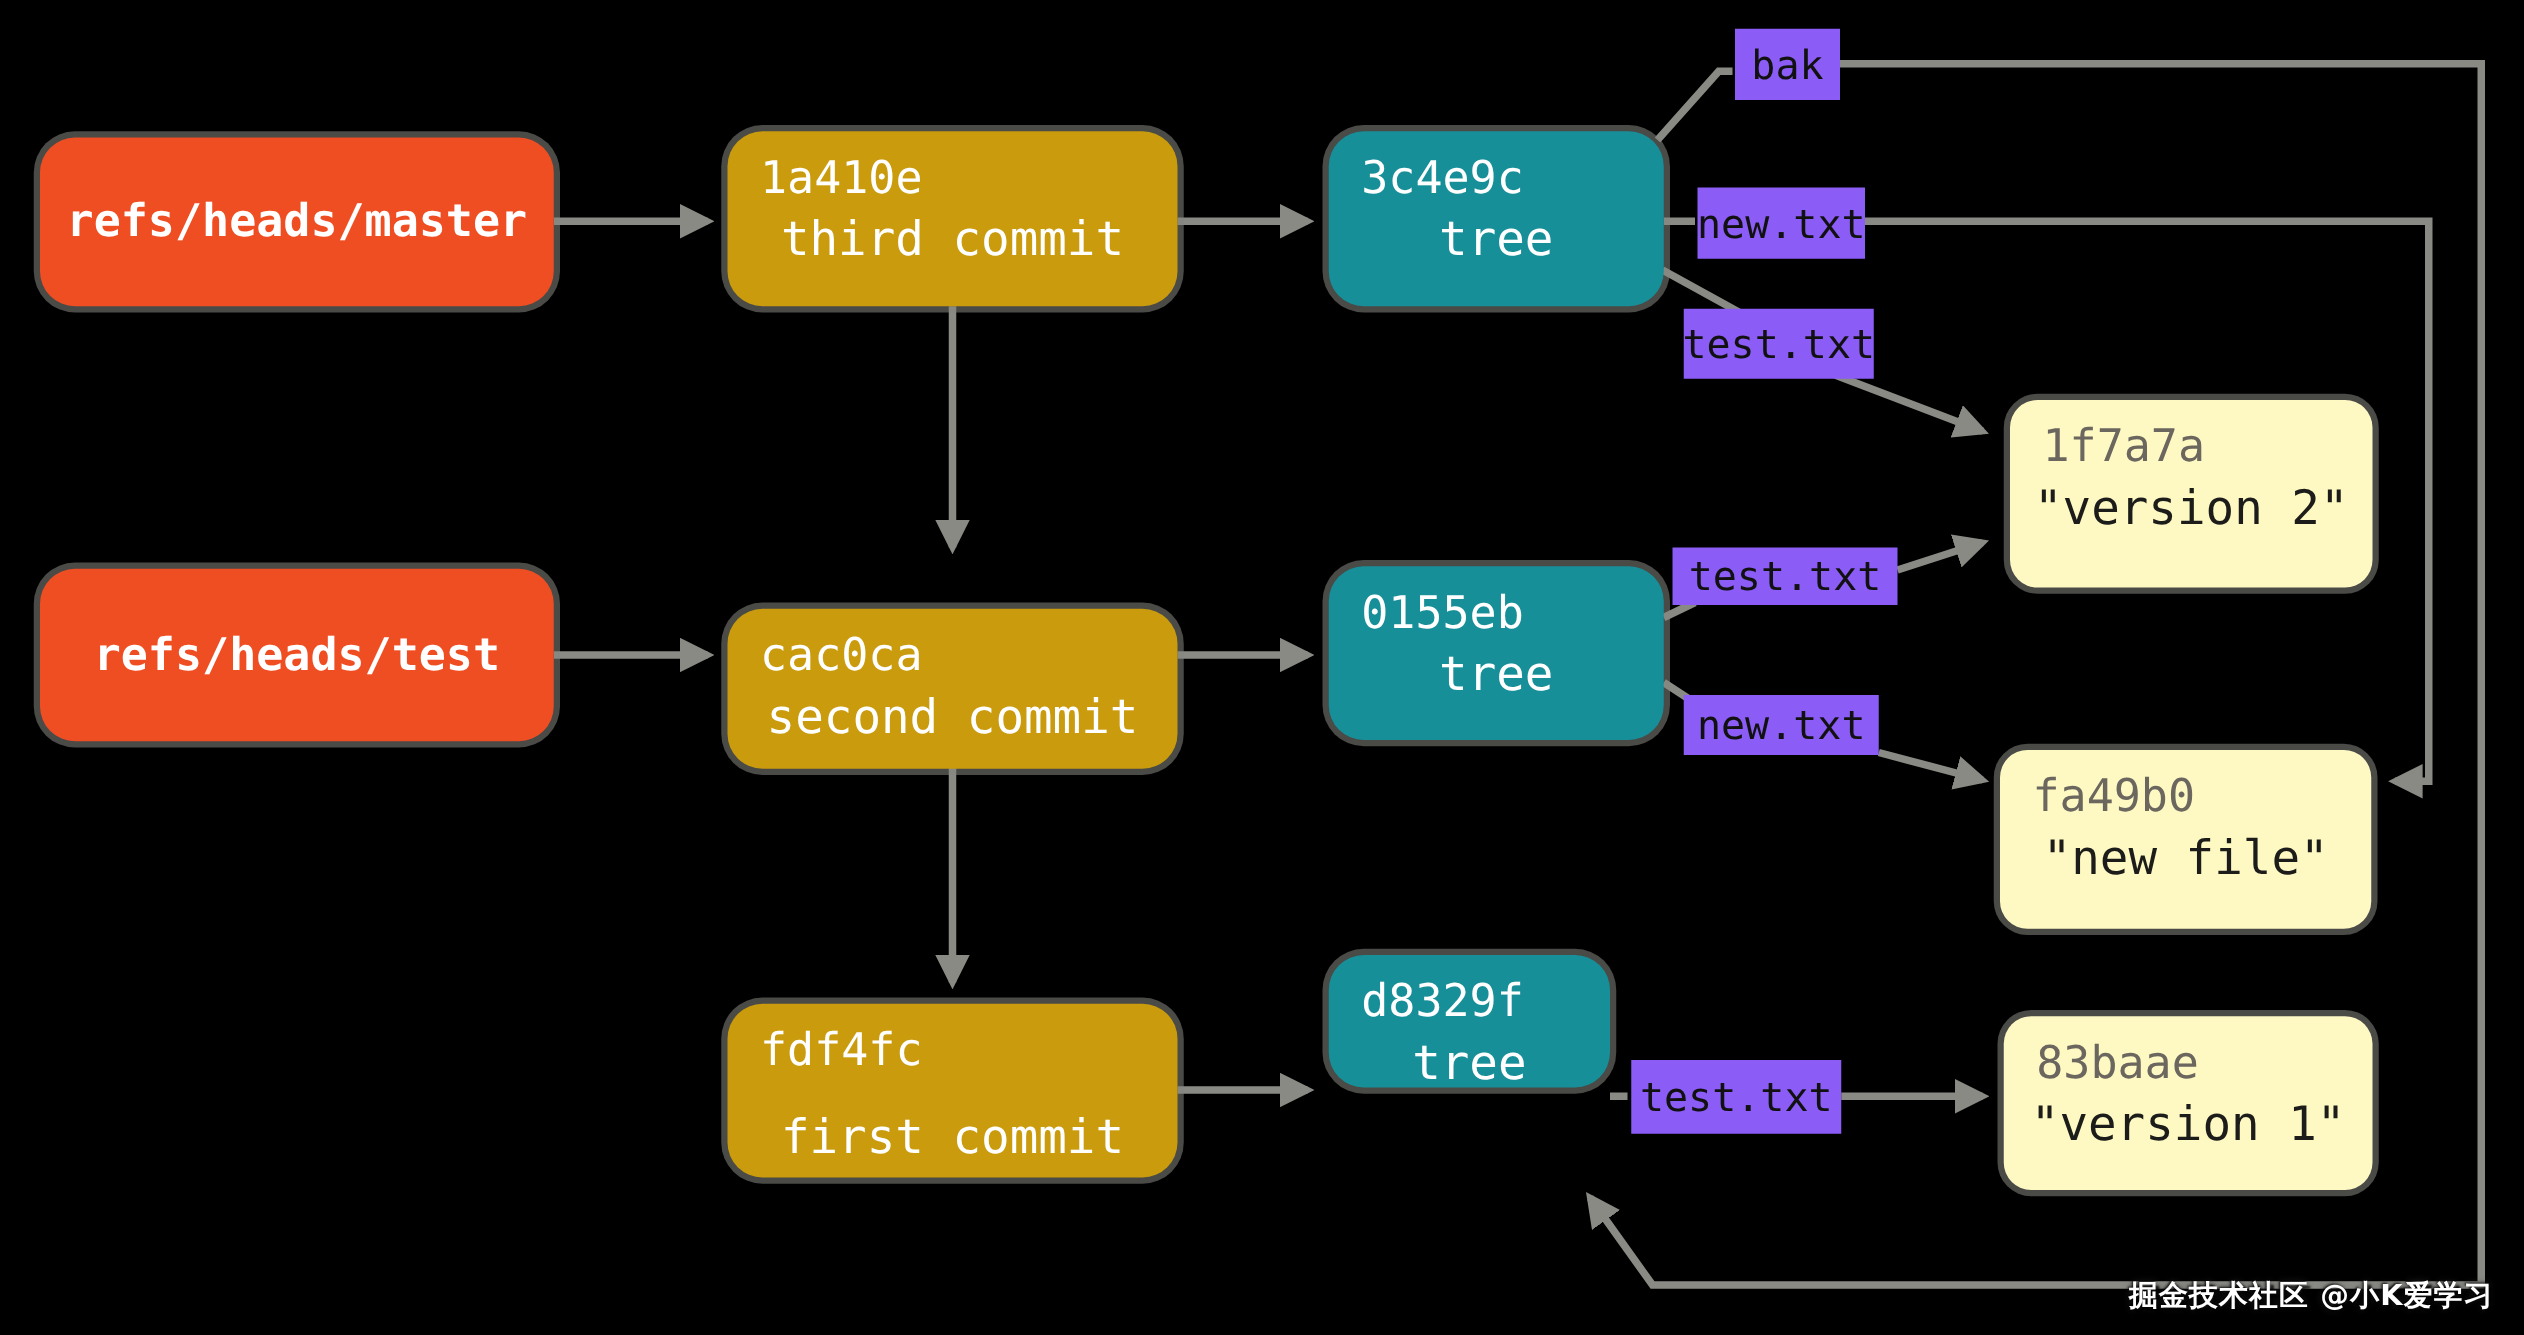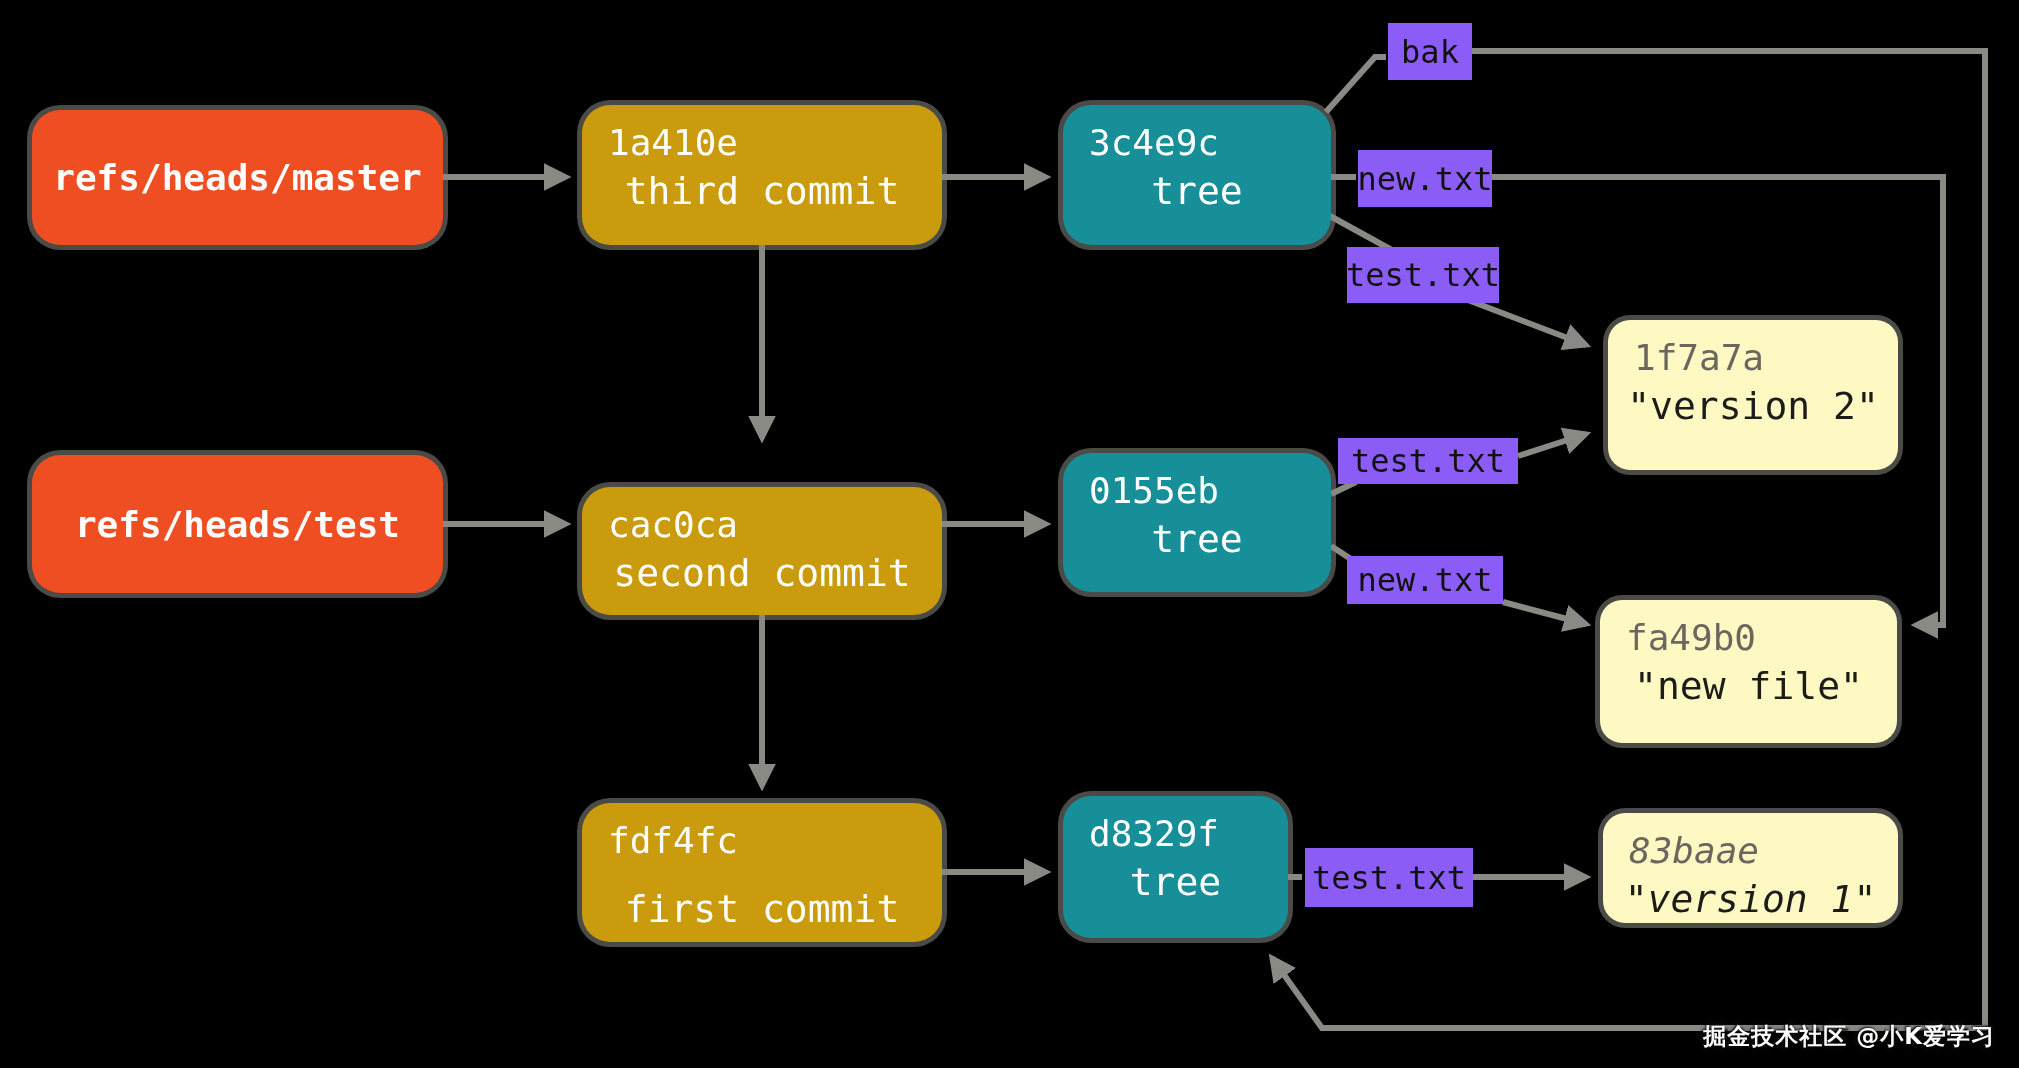--- a/index.html
+++ b/index.html
@@ -32,24 +32,24 @@
     text-shadow:3px 3px 2px rgba(0,0,0,0.95),-1px -1px 2px rgba(0,0,0,0.9),0 0 6px rgba(60,60,60,0.8);
   }
   
   .pos-ref-master{left:32px;top:110px;width:411px;height:135px;}
   .pos-ref-test{left:32px;top:455px;width:411px;height:138px;}
   .pos-commit3{left:582px;top:105px;width:360px;height:140px;}
   .pos-commit2{left:582px;top:455px;width:360px;height:128px;margin-top:32px;}
   .pos-commit1{left:582px;top:803px;width:360px;height:139px;gap:20px;}
   .pos-tree3{left:1063px;top:105px;width:268px;height:140px;}
   .pos-tree2{left:1063px;top:453px;width:268px;height:139px;}
-  .pos-tree1{left:1063px;top:796px;width:225px;height:142px;}
+  .pos-tree1{left:1063px;top:764px;width:225px;height:106px;}
   .pos-blob-v2{left:1608px;top:320px;width:290px;height:150px;}
   .pos-blob-new{left:1600px;top:560px;width:297px;height:143px;margin-top:40px;}
-  .pos-blob-v1{left:1603px;top:813px;width:295px;height:110px;font-style:italic;}
+  .pos-blob-v1{left:1603px;top:813px;width:295px;height:139px;}
   
   .pos-bak{left:1388px;top:23px;width:84px;height:57px;}
   .pos-new-top{left:1358px;top:150px;width:134px;height:57px;}
   .pos-test-top{left:1347px;top:247px;width:152px;height:56px;}
   .pos-test-mid{left:1338px;top:438px;width:180px;height:46px;}
   .pos-new-mid{left:1347px;top:556px;width:156px;height:48px;}
   .pos-test-bottom{left:1305px;top:848px;width:168px;height:59px;}
 </style>
 </head>
 <body>

